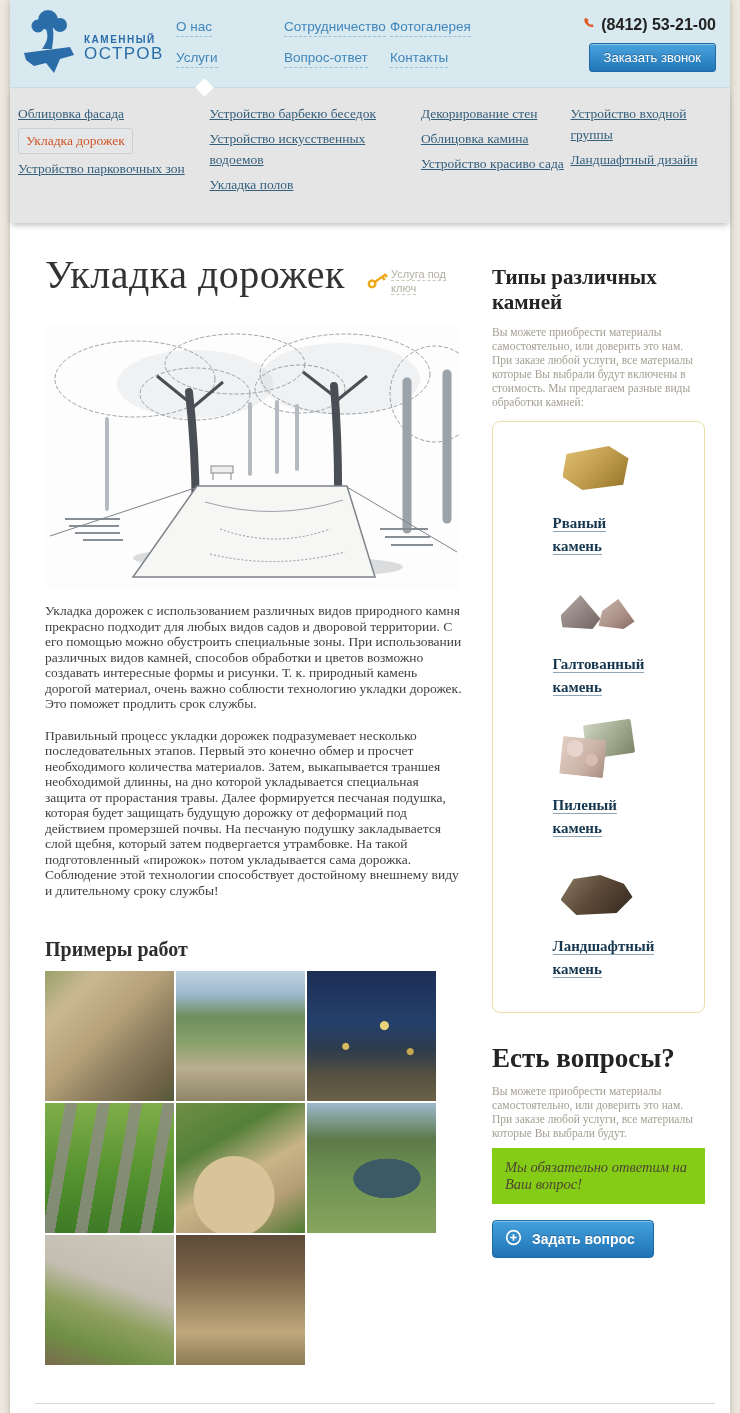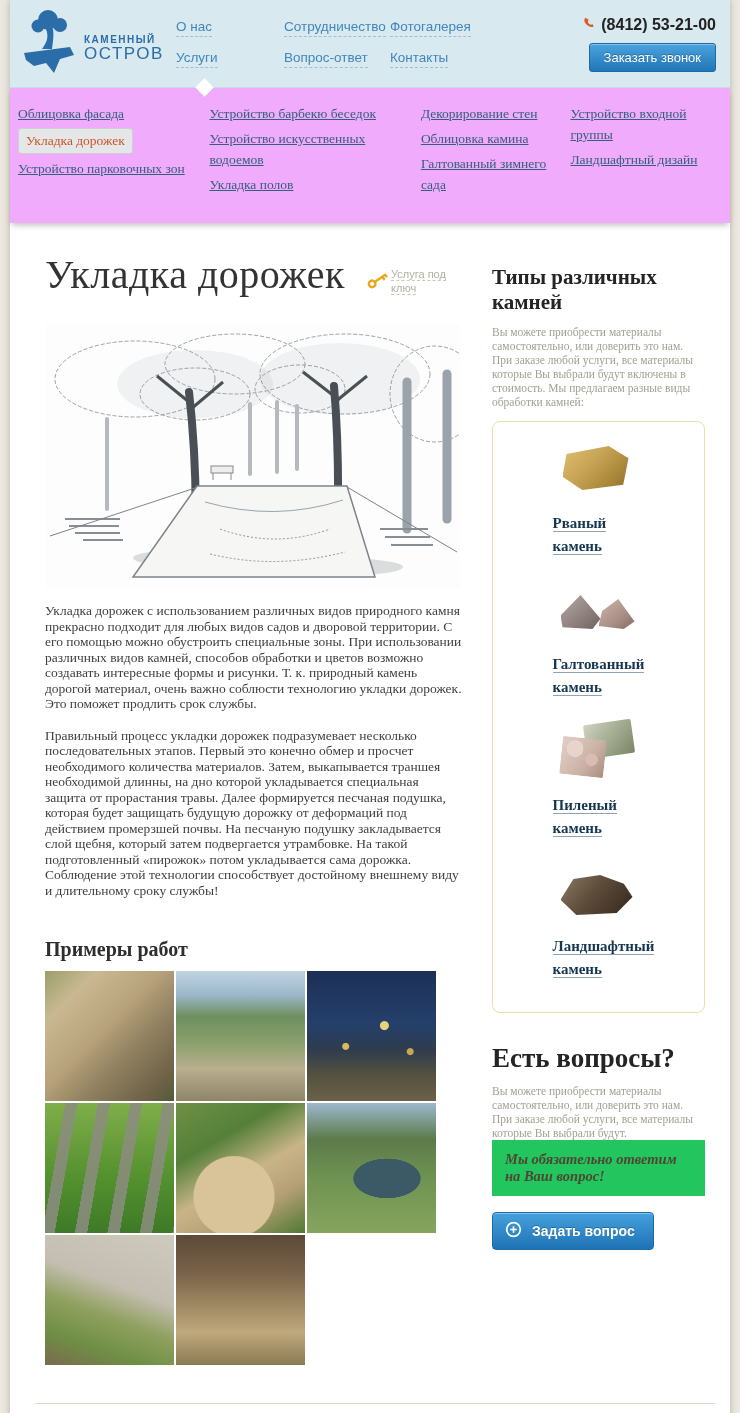--- a/index.html
+++ b/index.html
@@ -22,21 +22,21 @@
   .topnav{ display:flex; gap:0; flex:1; margin-left:6px;}
   .nav-col{ display:flex; flex-direction:column; gap:13px;}
   .nav-col a{ font-family:"Liberation Sans","DejaVu Sans",sans-serif; font-size:13.5px; color:#4187bc; text-decoration:none; border-bottom:1px dashed #9cc0da; align-self:flex-start; cursor:pointer; line-height:1.25;}
   .nav-col.c1{width:108px;} .nav-col.c2{width:99px;} .nav-col.c3{width:106px;} .nav-col.c4{width:110px;}
   .header-right{ display:flex; flex-direction:column; align-items:flex-end; gap:9px; margin-left:auto;}
   .phone{ display:flex; align-items:center; gap:5px; font-family:"Liberation Sans","DejaVu Sans",sans-serif; font-weight:bold; font-size:16px; color:#222;}
   .btn-call{ font-family:"Liberation Sans","DejaVu Sans",sans-serif; font-size:13px; color:#fff; text-shadow:0 -1px 0 rgba(0,0,0,.25); background:linear-gradient(#4aa3de,#2276b7); border:1px solid #1d6aa7; border-radius:3px; padding:6px 14px; cursor:pointer; box-shadow:inset 0 1px 0 rgba(255,255,255,.35);}
   .menu-caret{ position:absolute; left:188px; bottom:-7px; width:13px; height:13px; background:#fff; transform:rotate(45deg); z-index:3;}
 
   
-  .submenu{ background:#f0abfc; position:relative; z-index:2; padding:11px 0 24px 8px; box-shadow:0 4px 6px -2px rgba(60,60,60,.35); display:flex;}
+  .submenu{ background:#e5e5e5; position:relative; z-index:2; padding:11px 0 24px 8px; box-shadow:0 4px 6px -2px rgba(60,60,60,.35); display:flex;}
   .sub-col{ list-style:none; }
   .sub-col.s1{width:192px;} .sub-col.s2{width:212px;} .sub-col.s3{width:150px;} .sub-col.s4{width:160px;}
   .sub-col li{ margin:4px 0; line-height:20px;}
   .sub-col a{ font-size:13.5px; color:#335f7d; text-decoration:underline; cursor:pointer;}
   .sub-col a.active{ color:#cf5527; text-decoration:none; background:#e4e6e7; border:1px solid #cdd0d2; border-radius:3px; padding:2px 7px; display:inline-block;}
 
   
   .main{ display:flex; padding:0 25px 0 35px;}
   .left-col{ width:425px; padding-top:28px;}
   .right-col{ flex:1; padding-top:42px; padding-left:22px;}
@@ -76,21 +76,21 @@
   .rock{ position:absolute; }
   .rock-torn{ left:4px; top:8px; width:66px; height:44px; background:linear-gradient(135deg,#e0c070 0%,#c8a456 40%,#a98739 75%,#8f6f2c 100%); clip-path:polygon(6% 18%, 70% 0%, 100% 28%, 92% 88%, 30% 100%, 0% 70%); box-shadow:2px 3px 3px rgba(0,0,0,.2);}
   .rock-tum1{ left:2px; top:16px; width:40px; height:34px; background:linear-gradient(140deg,#b7aaa6 0%,#938683 50%,#6e615e 100%); clip-path:polygon(50% 0%, 100% 70%, 80% 100%, 5% 95%, 0% 60%);}
   .rock-tum2{ left:40px; top:20px; width:36px; height:30px; background:linear-gradient(140deg,#cbb6ae 0%,#a98f85 60%,#84695f 100%); clip-path:polygon(55% 0%, 100% 75%, 70% 100%, 0% 90%, 10% 40%);}
   .rock-saw1{ left:26px; top:2px; width:48px; height:34px; background:linear-gradient(135deg,#cfd4c2 0%,#a8b096 45%,#7d8568 100%); transform:rotate(-8deg); border-radius:2px;}
   .rock-saw2{ left:2px; top:18px; width:44px; height:38px; background:radial-gradient(circle at 30% 30%, #e7d4cc 0 20%, transparent 21%),radial-gradient(circle at 70% 55%, #d9bdb2 0 16%, transparent 17%),linear-gradient(120deg,#e3cfc6 0%,#cbb2a6 60%,#a98f82 100%); transform:rotate(6deg); border-radius:2px;}
   .rock-land{ left:2px; top:14px; width:72px; height:40px; background:linear-gradient(130deg,#8a7a62 0%,#5e4c3a 45%,#33261c 100%); clip-path:polygon(18% 10%, 55% 0%, 88% 22%, 100% 55%, 78% 95%, 22% 100%, 0% 62%); box-shadow:2px 3px 3px rgba(0,0,0,.25);}
 
   h2.questions{ margin-top:30px; font-size:27px; font-weight:bold; color:#242424;}
   .q-note{ margin-top:10px; font-size:11.5px; line-height:14px; color:#a39f92;}
-  .q-highlight{ margin-top:0; background:#22c55e; padding:11px 13px; font-size:14.5px; font-style:italic; font-weight:bold; color:#4f4632;}
+  .q-highlight{ margin-top:8px; background:#84cc16; padding:11px 13px; font-size:14.5px; font-style:italic; font-weight:normal; color:#4f4632;}
   .btn-ask{ margin-top:16px; display:inline-flex; align-items:center; gap:10px; font-family:"Liberation Sans","DejaVu Sans",sans-serif; font-size:14px; font-weight:bold; color:#fff; text-shadow:0 -1px 0 rgba(0,0,0,.25); background:linear-gradient(#45a1dd,#1f73b5); border:1px solid #1a6aa8; border-radius:4px; padding:8px 18px 8px 12px; cursor:pointer; box-shadow:inset 0 1px 0 rgba(255,255,255,.35);}
 
   
   .footer{ margin:38px 15px 0 25px; border-top:1px solid #ddd9d0; padding-top:16px; font-size:13px;}
   .foot-row1{ display:flex; justify-content:space-between; align-items:center;}
   .copyright{ color:#333;}
   .foot-phone{ display:flex; align-items:center; gap:5px; font-family:"Liberation Sans","DejaVu Sans",sans-serif; font-weight:bold; font-size:15px; color:#222;}
 </style>
 </head>
 <body>
@@ -151,21 +151,21 @@
       <li><a>Устройство парковочных зон</a></li>
     </ul>
     <ul class="sub-col s2">
       <li><a>Устройство барбекю беседок</a></li>
       <li><a>Устройство искусственных водоемов</a></li>
       <li><a>Укладка полов</a></li>
     </ul>
     <ul class="sub-col s3">
       <li><a>Декорирование стен</a></li>
       <li><a>Облицовка камина</a></li>
-      <li><a>Галтованный зимнего сада</a></li>
+      <li><a>Устройство красиво сада</a></li>
     </ul>
     <ul class="sub-col s4">
       <li><a>Устройство входной группы</a></li>
       <li><a>Ландшафтный дизайн</a></li>
     </ul>
   </nav>
 
   <div class="main">
 
     <div class="left-col">

